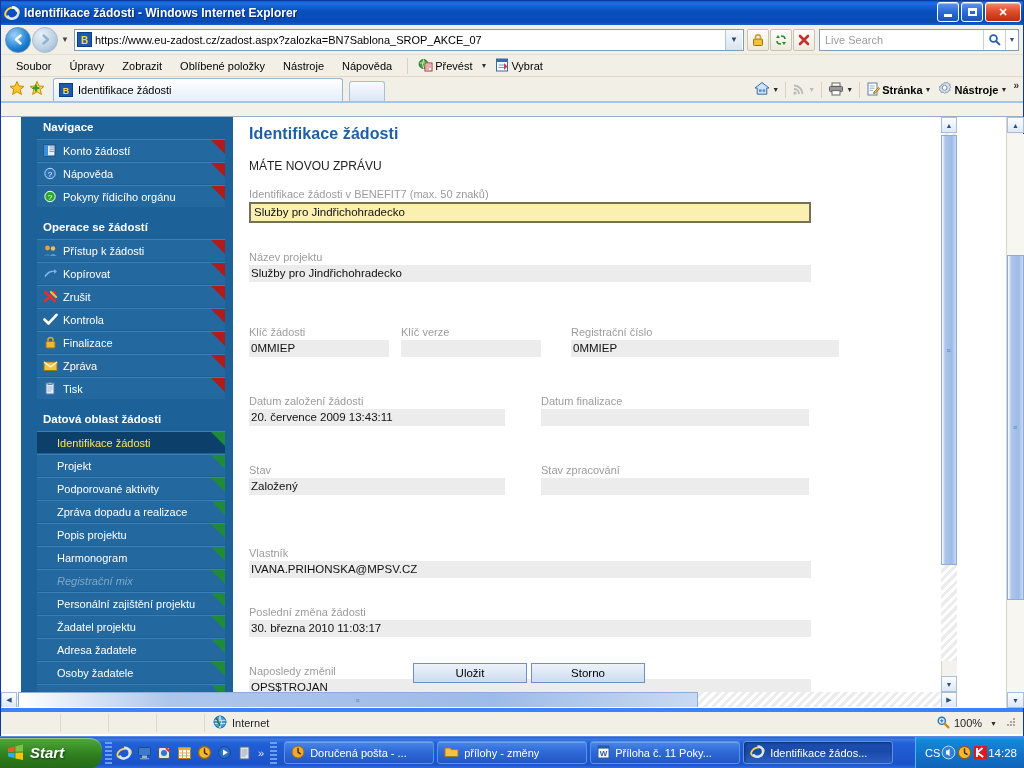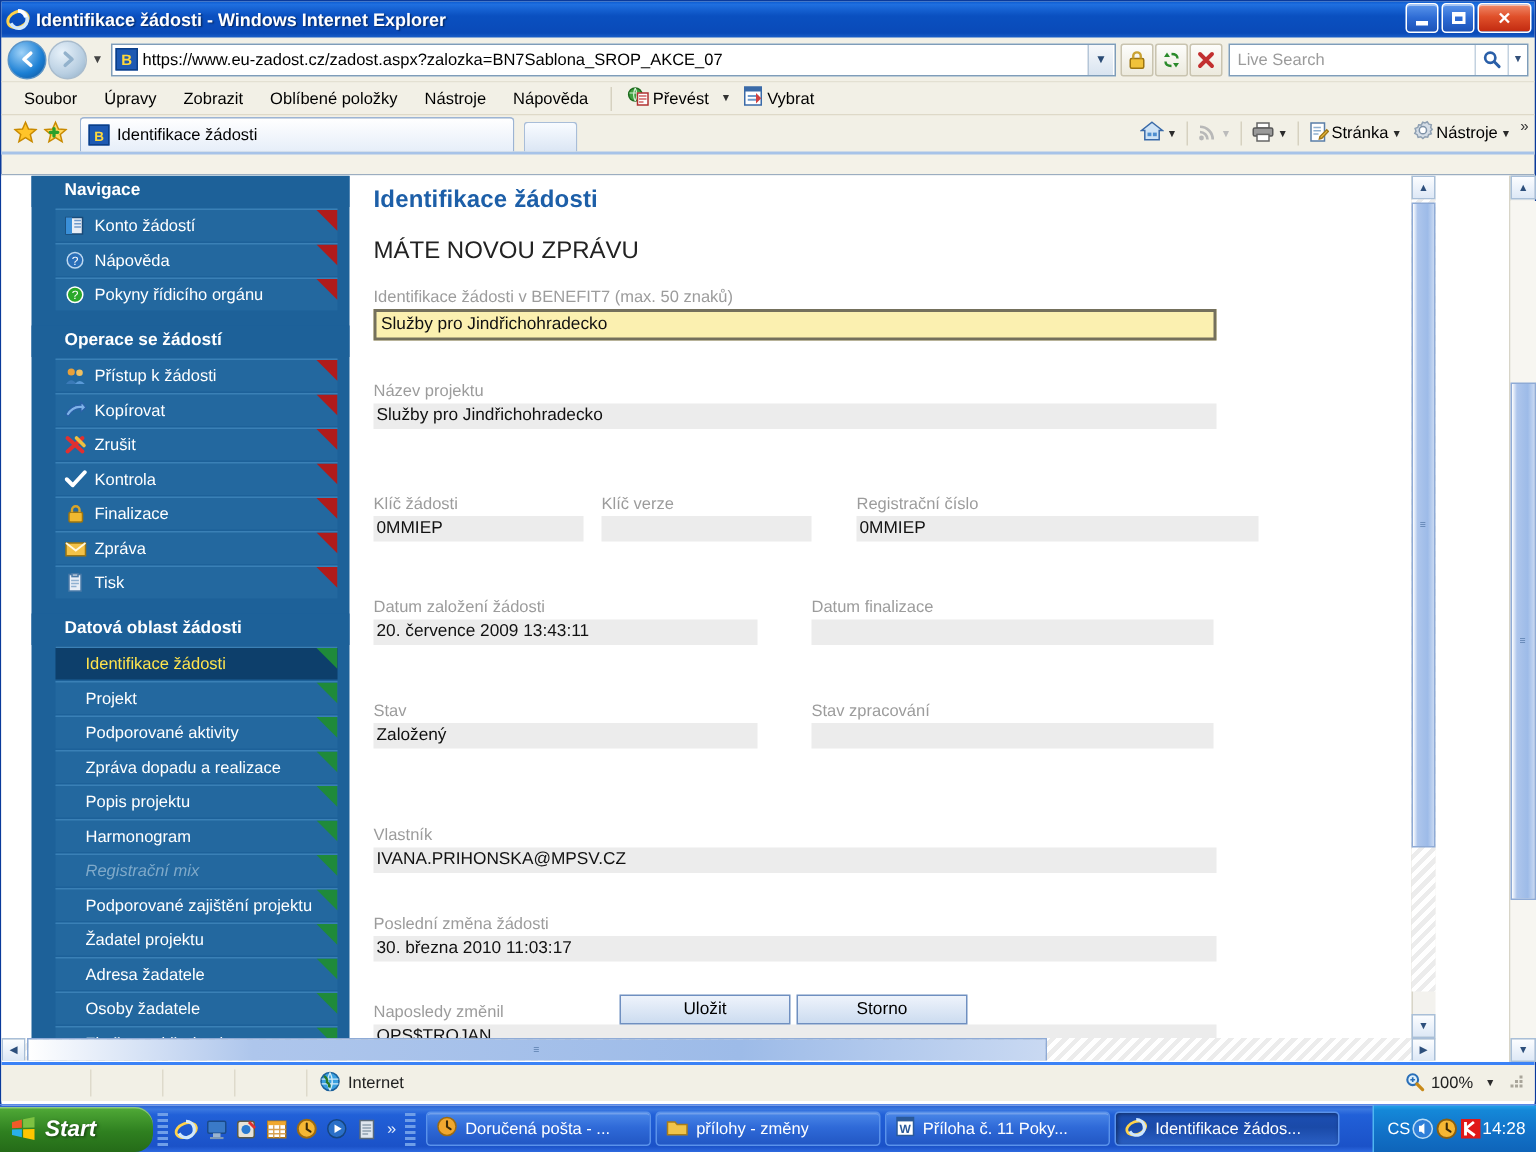--- a/index.html
+++ b/index.html
@@ -122,21 +122,21 @@
     display: flex; align-items: center; padding: 0 5px;
   }
   #tab .favicon { width:14px;height:14px;background:#1d59b3;color:#ffd83b;font-weight:bold;
     font-size:9px;line-height:14px;text-align:center;margin-right:5px;border:1px solid #0b3f88;}
   #tab .tabtext{ font-size:11px;color:#000; white-space:nowrap;}
   #newtab {
     margin-left: 6px; width: 36px; height: 20px;
     background: linear-gradient(to bottom,#f8fbff,#dbe6f4);
     border: 1px solid #a8bdd8; border-bottom: none; border-radius: 3px 3px 0 0;
   }
-  #tbright { position: absolute; right: 4px; bottom: 2px; display: flex; align-items: center; }
+  #tbright { position: absolute; right: 4px; bottom: 2px; display: flex; align-items: center; font-weight: bold; }
   #tbright .grp { display:flex; align-items:center; padding: 1px 3px; font-size:11px; gap:2px;}
   #tbright .vsep { width:1px;height:16px;background:#d6d1c0;margin:0 3px;}
   .chev { font-size:7px; color:#2b2b2b; }
 
   
   #viewport {
     position: absolute; left: 0; top: 115px;
     width: 1022px; height: 672px;
     background: #ffffff;
     border-top: 1px solid #9badc0;
@@ -199,21 +199,21 @@
     position: absolute; left: 240px; top: 0;
     width: 700px; height: 575px;
     background: #ffffff;
     padding-top: 8px;
   }
   #content h1 {
     margin: 0 0 16px 8px;
     font-size: 16px; font-weight: bold; color: #1d5fa8;
     letter-spacing: 0.1px;
   }
-  .msgline { margin: 0 0 14px 8px; font-size: 16px; color: #222; }
+  .msgline { margin: 0 0 14px 8px; font-size: 12px; color: #222; }
   .fld { margin-left: 8px; margin-bottom: 27px; }
   .fld .cap { font-size: 11px; color: #9c9c9c; line-height: 15px; }
   .fld .val {
     background: #ececec; height: 17px; line-height: 17px;
     font-size: 11.5px; color: #111; padding-left: 2px;
     white-space: nowrap; overflow: hidden;
   }
   .fld.editable .val {
     background: #fbf0b0; border: 2px solid #74705c; height: 21px; line-height: 17px;
     padding-left: 3px;
@@ -261,21 +261,21 @@
   .hatch {
     background-image: repeating-linear-gradient(135deg,
       #ffffff 0 3px, #ececec 3px 6px);
   }
 
   
   #statusbar {
     position: absolute; left: 0; top: 707px;
     width: 1022px; height: 26px;
     background: #f2f0e6;
-    border-top: 2px solid #3b82f6;
+    border-top: 4px solid #3b82f6;
     display: flex; align-items: center;
     font-size: 11px; color: #222;
   }
   #statusbar .cell { height: 18px; border-right: 1px solid #dedacb; }
   #statusbar .zone { display:flex; align-items:center; gap:5px; padding-left: 8px; flex:1;}
   #statusbar .zoom { display:flex; align-items:center; gap:4px; padding-right: 6px;}
 
   
   #taskbar {
     position: absolute; left: 0; top: 736px;
@@ -649,21 +649,21 @@
           </div>
           <div class="sb-item plain">
             <span class="lbl">Harmonogram</span>
             <span class="corner green"></span>
           </div>
           <div class="sb-item plain disabled">
             <span class="lbl">Registrační mix</span>
             <span class="corner green"></span>
           </div>
           <div class="sb-item plain">
-            <span class="lbl">Podporované zajištění projektu</span>
+            <span class="lbl">Personální zajištění projektu</span>
             <span class="corner green"></span>
           </div>
           <div class="sb-item plain">
             <span class="lbl">Žadatel projektu</span>
             <span class="corner green"></span>
           </div>
           <div class="sb-item plain">
             <span class="lbl">Adresa žadatele</span>
             <span class="corner green"></span>
           </div>

